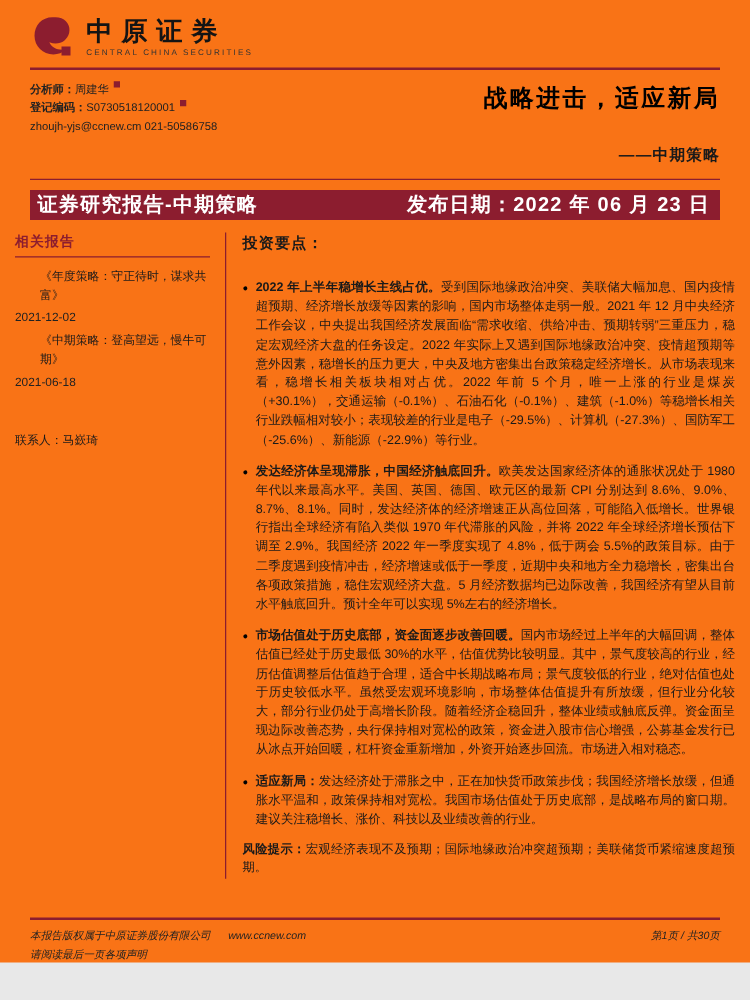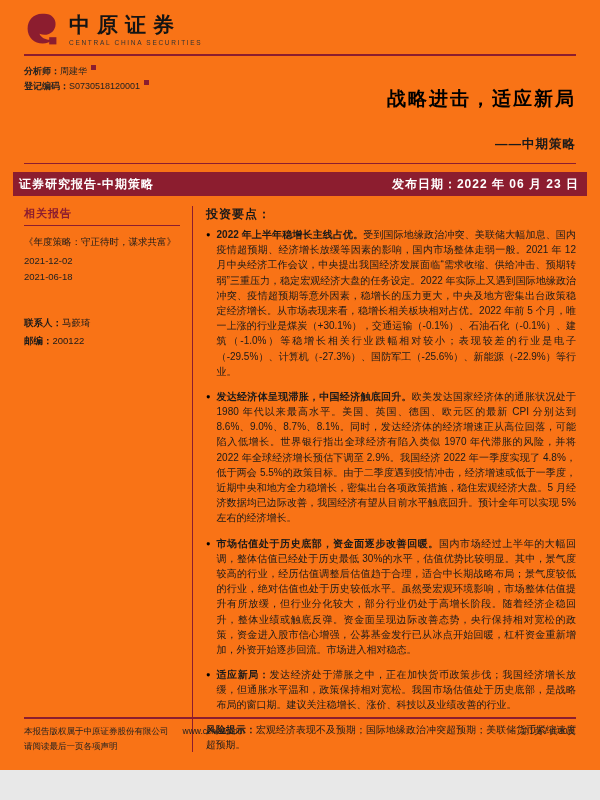--- a/index.html
+++ b/index.html
@@ -15,48 +15,48 @@
 
   .rule-thick { height:2px; background:var(--accent); margin:2px 24px 0; }
   .rule-thin  { height:1px; background:var(--accent); margin:10px 24px 0; }
 
   
   .info-row { display:flex; justify-content:space-between; align-items:flex-start; padding:8px 24px 0;gap:24px; }
   .analyst { font-size:9px; line-height:1.65; color:#222; }
   .analyst .lbl { font-weight:bold; }
   .red-mark { display:inline-block; width:5px; height:5px; background:var(--accent); margin-left:4px; vertical-align:4px; }
   .title-block { text-align:right; padding-top:2px; }
-  .title-main { font-family:"Liberation Serif", serif; font-size:19px; font-weight:bold; letter-spacing:2px; color:#000;margin-top:20px; }
+  .title-main { font-family:"Liberation Serif", serif; font-size:19px; font-weight:bold; letter-spacing:2px; color:#000; }
   .title-sub  { font-size:12.5px; font-weight:bold; margin-top:24px; letter-spacing:1px; }
 
   
   .banner { display:flex; justify-content:space-between; align-items:center; height:24px;
-            background:var(--accent); color:#fff; font-weight:bold; font-size:12px;
-            margin:8px 13px 0; padding:0 8px 0 6px; letter-spacing:1px; }
+            background:var(--accent); color:#fff; font-weight:bold; font-size:16px;
+            margin:8px 24px 0; padding:0 8px 0 6px; letter-spacing:1px; }
 
   
-  .content { display:flex; padding:10px 24px 0; }
+  .content { display:flex; padding:10px 12px 0; }
   .sidebar { width:168px; flex:0 0 auto; padding-right:12px; }
   .sidebar-heading { color:var(--accent); font-weight:bold; font-size:11px; letter-spacing:1px;
                      padding-bottom:4px; border-bottom:1px solid var(--accent); margin-bottom:9px; }
-  .report-title { font-size:9.5px; line-height:1.55; margin-top:6px; }
+  .report-title { font-size:9.5px; line-height:1.55; margin-top:6px;margin-left:20px; }
   .report-date  { font-size:9.5px; margin-top:5px; color:#222; }
   .contact { margin-top:32px; font-size:9.5px; line-height:1.9; }
-  .contact .lbl { font-weight:bold; }
+  .contact .lbl { font-weight:normal; }
 
   .main { flex:1; border-left:1px solid var(--accent); padding-left:13px; }
-  .main-heading { font-weight:bold; font-size:12px; margin-bottom:4px; letter-spacing:1px; }
+  .main-heading { font-weight:bold; font-size:12px; margin-bottom:20px; letter-spacing:1px; }
   .bullet { display:flex; gap:6px; margin-bottom:10px; }
   .bullet-marker { flex:0 0 auto; font-size:7.5px; line-height:15px; color:#000; }
   .bullet-text { font-size:10px; line-height:1.52; text-align:justify; }
   .lead { font-weight:bold; }
   .risk { font-size:9.8px; line-height:1.52; text-align:justify; margin-top:4px; }
 
   
-  .footer { position:absolute; left:24px; right:24px; bottom:17px; }
+  .footer { position:absolute; left:24px; right:24px; bottom:0;font-style:italic; }
   .footer-rule { height:2px; background:var(--accent); margin-bottom:5px; }
   .footer-row { display:flex; justify-content:space-between; font-size:8.5px; line-height:1.7; color:#222; }
   .footer-url { margin-left:14px; }
 </style>
 </head>
 <body>
 
 <div class="page">
 
   <div class="header">
@@ -73,20 +73,21 @@
   <div class="rule-thick"></div>
 
   <div class="info-row">
     <div class="analyst">
       <div>
         <span class="lbl">分析师：</span><span>周建华</span><span class="red-mark"></span>
       </div>
       <div>
         <span class="lbl">登记编码：</span><span>S0730518120001</span><span class="red-mark"></span>
       </div>
+      <div>zhoujh-yjs@ccnew.cm 021-50586758</div>
     </div>
     <div class="title-block">
       <div class="title-main">战略进击，适应新局</div>
       <div class="title-sub">——中期策略</div>
     </div>
   </div>
 
   <div class="rule-thin"></div>
 
   <div class="banner">
@@ -94,28 +95,26 @@
     <span>发布日期：2022 年 06 月 23 日</span>
   </div>
 
   <div class="content">
 
     <div class="sidebar">
       <div class="sidebar-heading">相关报告</div>
 
       <div class="report-title">《年度策略：守正待时，谋求共富》</div>
       <div class="report-date">2021-12-02</div>
+      <div class="report-title">《中期策略：登高望远，慢牛可期》</div>
       <div class="report-date">2021-06-18</div>
 
       <div class="contact">
         <div>
           <span class="lbl">联系人：</span><span>马嶔琦</span>
-        </div>
-        <div>
-          <span class="lbl">邮编：</span><span>200122</span>
         </div>
       </div>
     </div>
 
     <div class="main">
       <div class="main-heading">投资要点：</div>
 
       <div class="bullet">
         <span class="bullet-marker">●</span>
         <div class="bullet-text">

